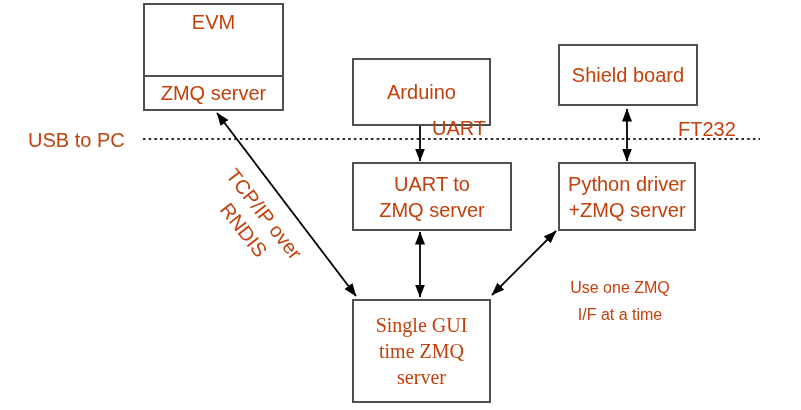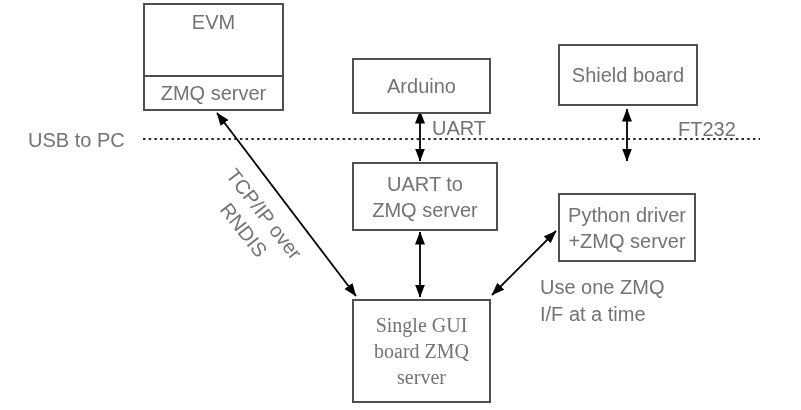--- a/index.html
+++ b/index.html
@@ -6,21 +6,21 @@
     margin: 0;
     padding: 0;
     background: #ffffff;
   }
   #canvas {
     position: relative;
     width: 801px;
     height: 410px;
     background: #ffffff;
     font-family: "Liberation Sans", sans-serif;
-    color: #737373;
+    color: #c2410c;
     overflow: hidden;
   }
   #wires {
     position: absolute;
     left: 0;
     top: 0;
     width: 801px;
     height: 410px;
   }
   .box {
@@ -44,24 +44,24 @@
   #evm-compartment {
     position: absolute;
     left: -2px; right: -2px; bottom: -2px;
     height: 36px;
     box-sizing: border-box;
     border: 2px solid #4f4f4f;
     display: flex;
     align-items: center;
     justify-content: center;
   }
-  #arduino-box { left: 352px; top: 58px; width: 139px; height: 56px; }
+  #arduino-box { left: 352px; top: 58px; width: 139px; height: 68px; }
   #shield-box  { left: 558px; top: 44px; width: 140px; height: 62px; }
-  #uartzmq-box { left: 352px; top: 162px; width: 146px; height: 69px; }
-  #python-box  { left: 558px; top: 162px; width: 138px; height: 69px; margin-top: 31px; }
+  #uartzmq-box { left: 352px; top: 162px; width: 160px; height: 69px; }
+  #python-box  { left: 558px; top: 162px; width: 138px; height: 69px; }
   #gui-box     { left: 352px; top: 299px; width: 139px; height: 104px; font-family: Liberation Serif, serif; }
   .free-label {
     position: absolute;
     font-size: 20px;
     line-height: 22px;
     white-space: nowrap;
   }
   #usb-to-pc-label { left: 28px; top: 129px; }
   #uart-label  { left: 432px; top: 117px; text-align: right; }
   #ft232-label { left: 636px; top: 118px; margin-left: 42px; }
@@ -72,21 +72,22 @@
     font-size: 20px;
     line-height: 26px;
     transform: rotate(52deg);
     transform-origin: 50% 50%;
     white-space: nowrap;
     position: absolute;
   }
   #zmq-note-label {
     left: 540px; top: 274px;
     width: 160px;
-    font-size: 20px;
+    text-align: center;
+    font-size: 16px;
     line-height: 27px;
     position: absolute;
   }
   .line-stack { display: block; }
 </style>
 </head>
 <body>
 
 <div id="canvas">
 
@@ -124,21 +125,21 @@
     <span class="line-stack">ZMQ server</span>
   </div>
 
   <div class="box" id="python-box">
     <span class="line-stack">Python driver</span>
     <span class="line-stack">+ZMQ server</span>
   </div>
 
   <div class="box" id="gui-box">
     <span class="line-stack">Single GUI</span>
-    <span class="line-stack">board ZMQ</span>
+    <span class="line-stack">time ZMQ</span>
     <span class="line-stack">server</span>
   </div>
 
   <div class="free-label" id="usb-to-pc-label">USB to PC</div>
   <div class="free-label" id="uart-label">UART</div>
   <div class="free-label" id="ft232-label">FT232</div>
 
   <div id="tcpip-label">
     <span class="line-stack">TCP/IP over</span>
     <span class="line-stack">RNDIS</span>

